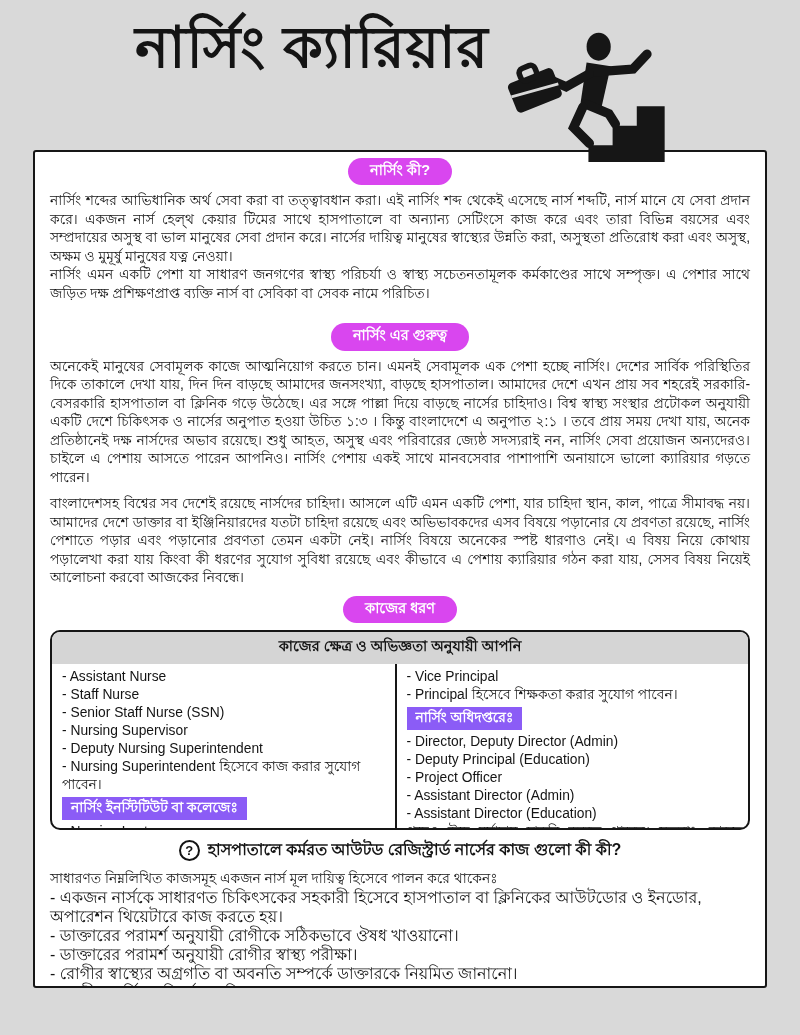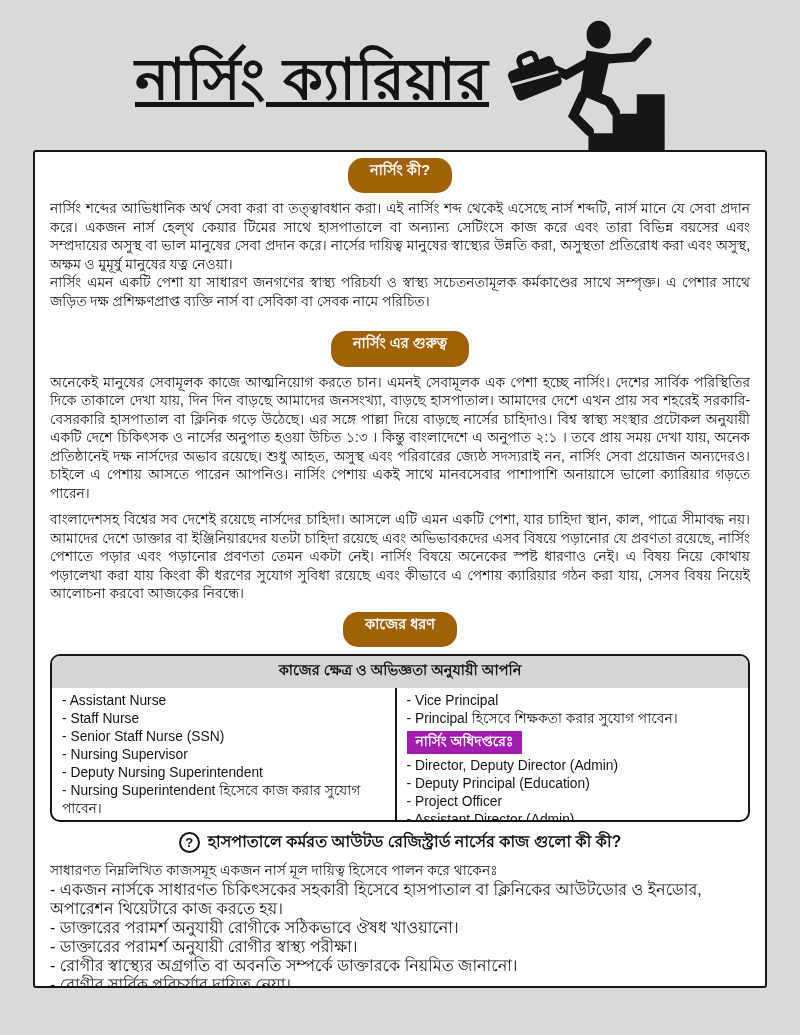--- a/index.html
+++ b/index.html
@@ -6,67 +6,67 @@
   body{
     width:800px;height:1035px;
     background:#d9d9d9;
     font-family:"Liberation Sans","DejaVu Sans",sans-serif;
     color:#141414;
   }
   .page{position:relative;width:800px;height:1035px;overflow:hidden;}
 
   
   .masthead{
-    height:142px;display:flex;align-items:center;justify-content:center;
-    gap:8px;padding-top:16px;box-sizing:border-box;text-decoration:underline;
+    height:142px;display:flex;align-items:flex-start;justify-content:center;
+    gap:8px;padding-top:16px;box-sizing:border-box;
   }
   .masthead-title{
     font-size:57px;font-weight:bold;letter-spacing:1px;line-height:1.1;
     white-space:nowrap;
   }
   .masthead-icon{flex:0 0 auto;margin-top:14px;}
 
   
   .content-box{
     margin:8px 33px 0;background:#ffffff;
     border:2px solid #161616;border-radius:3px;
     padding:2px 15px 24px;box-sizing:border-box;
     height:838px;overflow:hidden;
   }
 
   .pill{
     display:block;width:fit-content;margin:4px auto 7px;
-    background:#a16207;color:#ffffff;font-weight:bold;
-    font-size:14.5px;line-height:1.2;padding:4px 22px 14px;
+    background:#d946ef;color:#ffffff;font-weight:bold;
+    font-size:14.5px;line-height:1.2;padding:4px 22px 6px;
     border-radius:15px;text-align:center;
   }
   .pill-gap{margin-top:20px;}
 
   .para{
     font-size:13.8px;line-height:18.5px;text-align:justify;margin:0;
   }
   .para-gap{margin-top:8px;}
 
   
   .jobbox{
     border:2px solid #161616;border-radius:10px;margin-top:4px;
-    height:168px;overflow:hidden;box-sizing:border-box;
+    height:200px;overflow:hidden;box-sizing:border-box;
   }
   .jobbox-header{
     background:#d5d5d5;text-align:center;font-weight:bold;
     font-size:14.5px;padding:3px 0 5px;
     border-radius:8px 8px 0 0;
   }
   .jobbox-cols{display:flex;align-items:stretch;height:calc(100% - 26px);}
   .jobbox-col{box-sizing:border-box;padding:4px 0 4px 10px;}
   .jobbox-col-left{width:49.5%;border-right:2px solid #161616;}
   .jobbox-col-right{width:50.5%;}
   .job-item{font-size:13.8px;line-height:18px;}
   .black-label{
-    display:inline-block;background:#a21caf;color:#ffffff;
+    display:inline-block;background:#8b5cf6;color:#ffffff;
     font-weight:bold;font-size:13.8px;line-height:1.25;
     padding:2px 9px 4px;margin:3px 0;
   }
   .col-note{font-size:13.8px;line-height:18.5px;text-align:justify;}
 
   
   .question-row{
     display:flex;justify-content:center;align-items:center;gap:8px;
     margin-top:7px;font-weight:bold;font-size:16px;
   }

